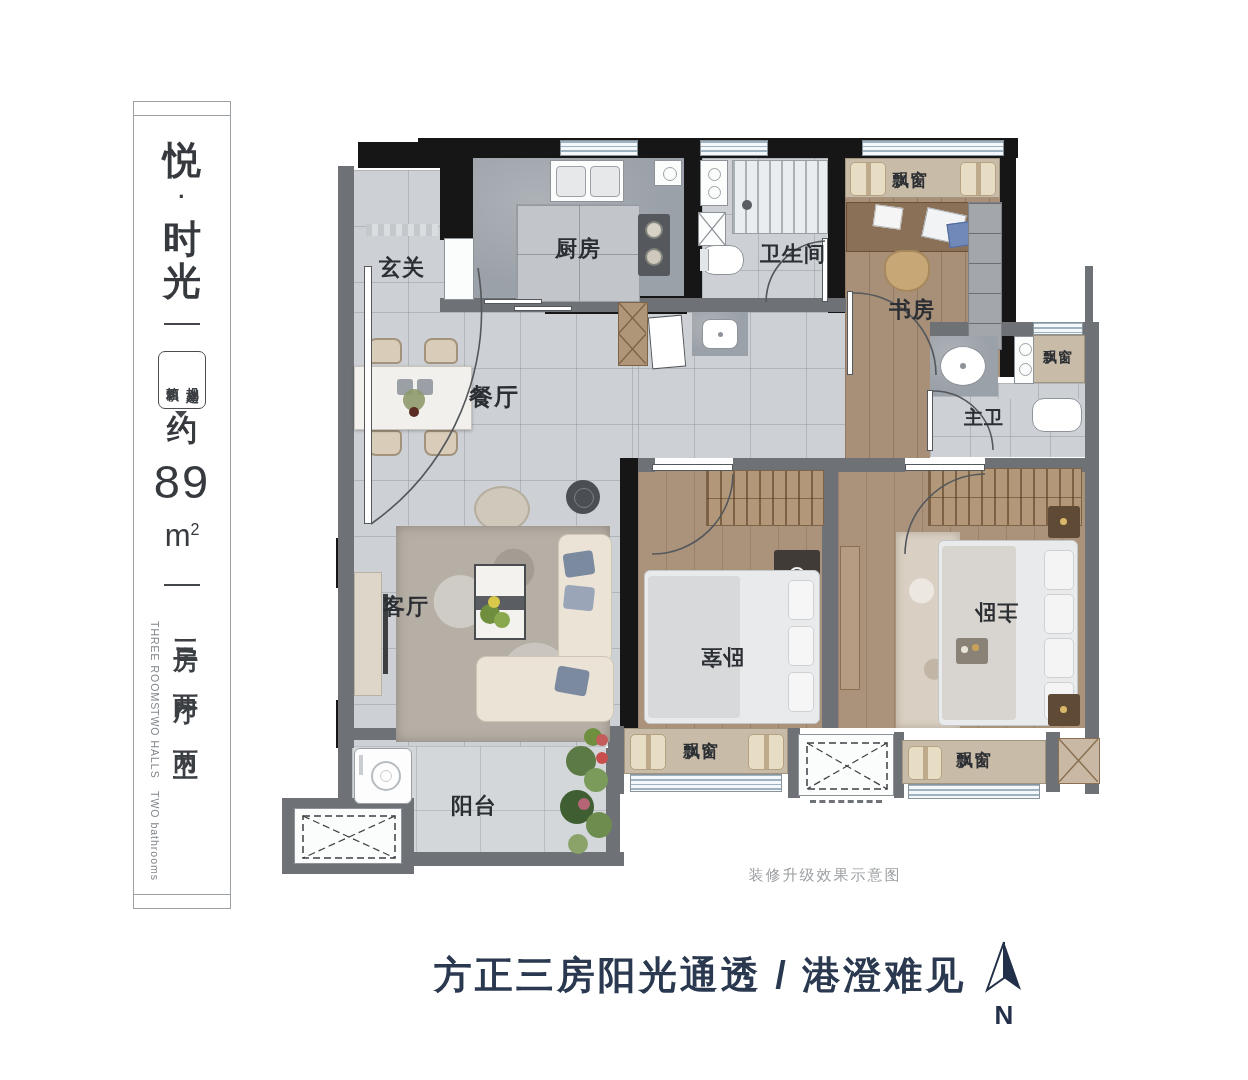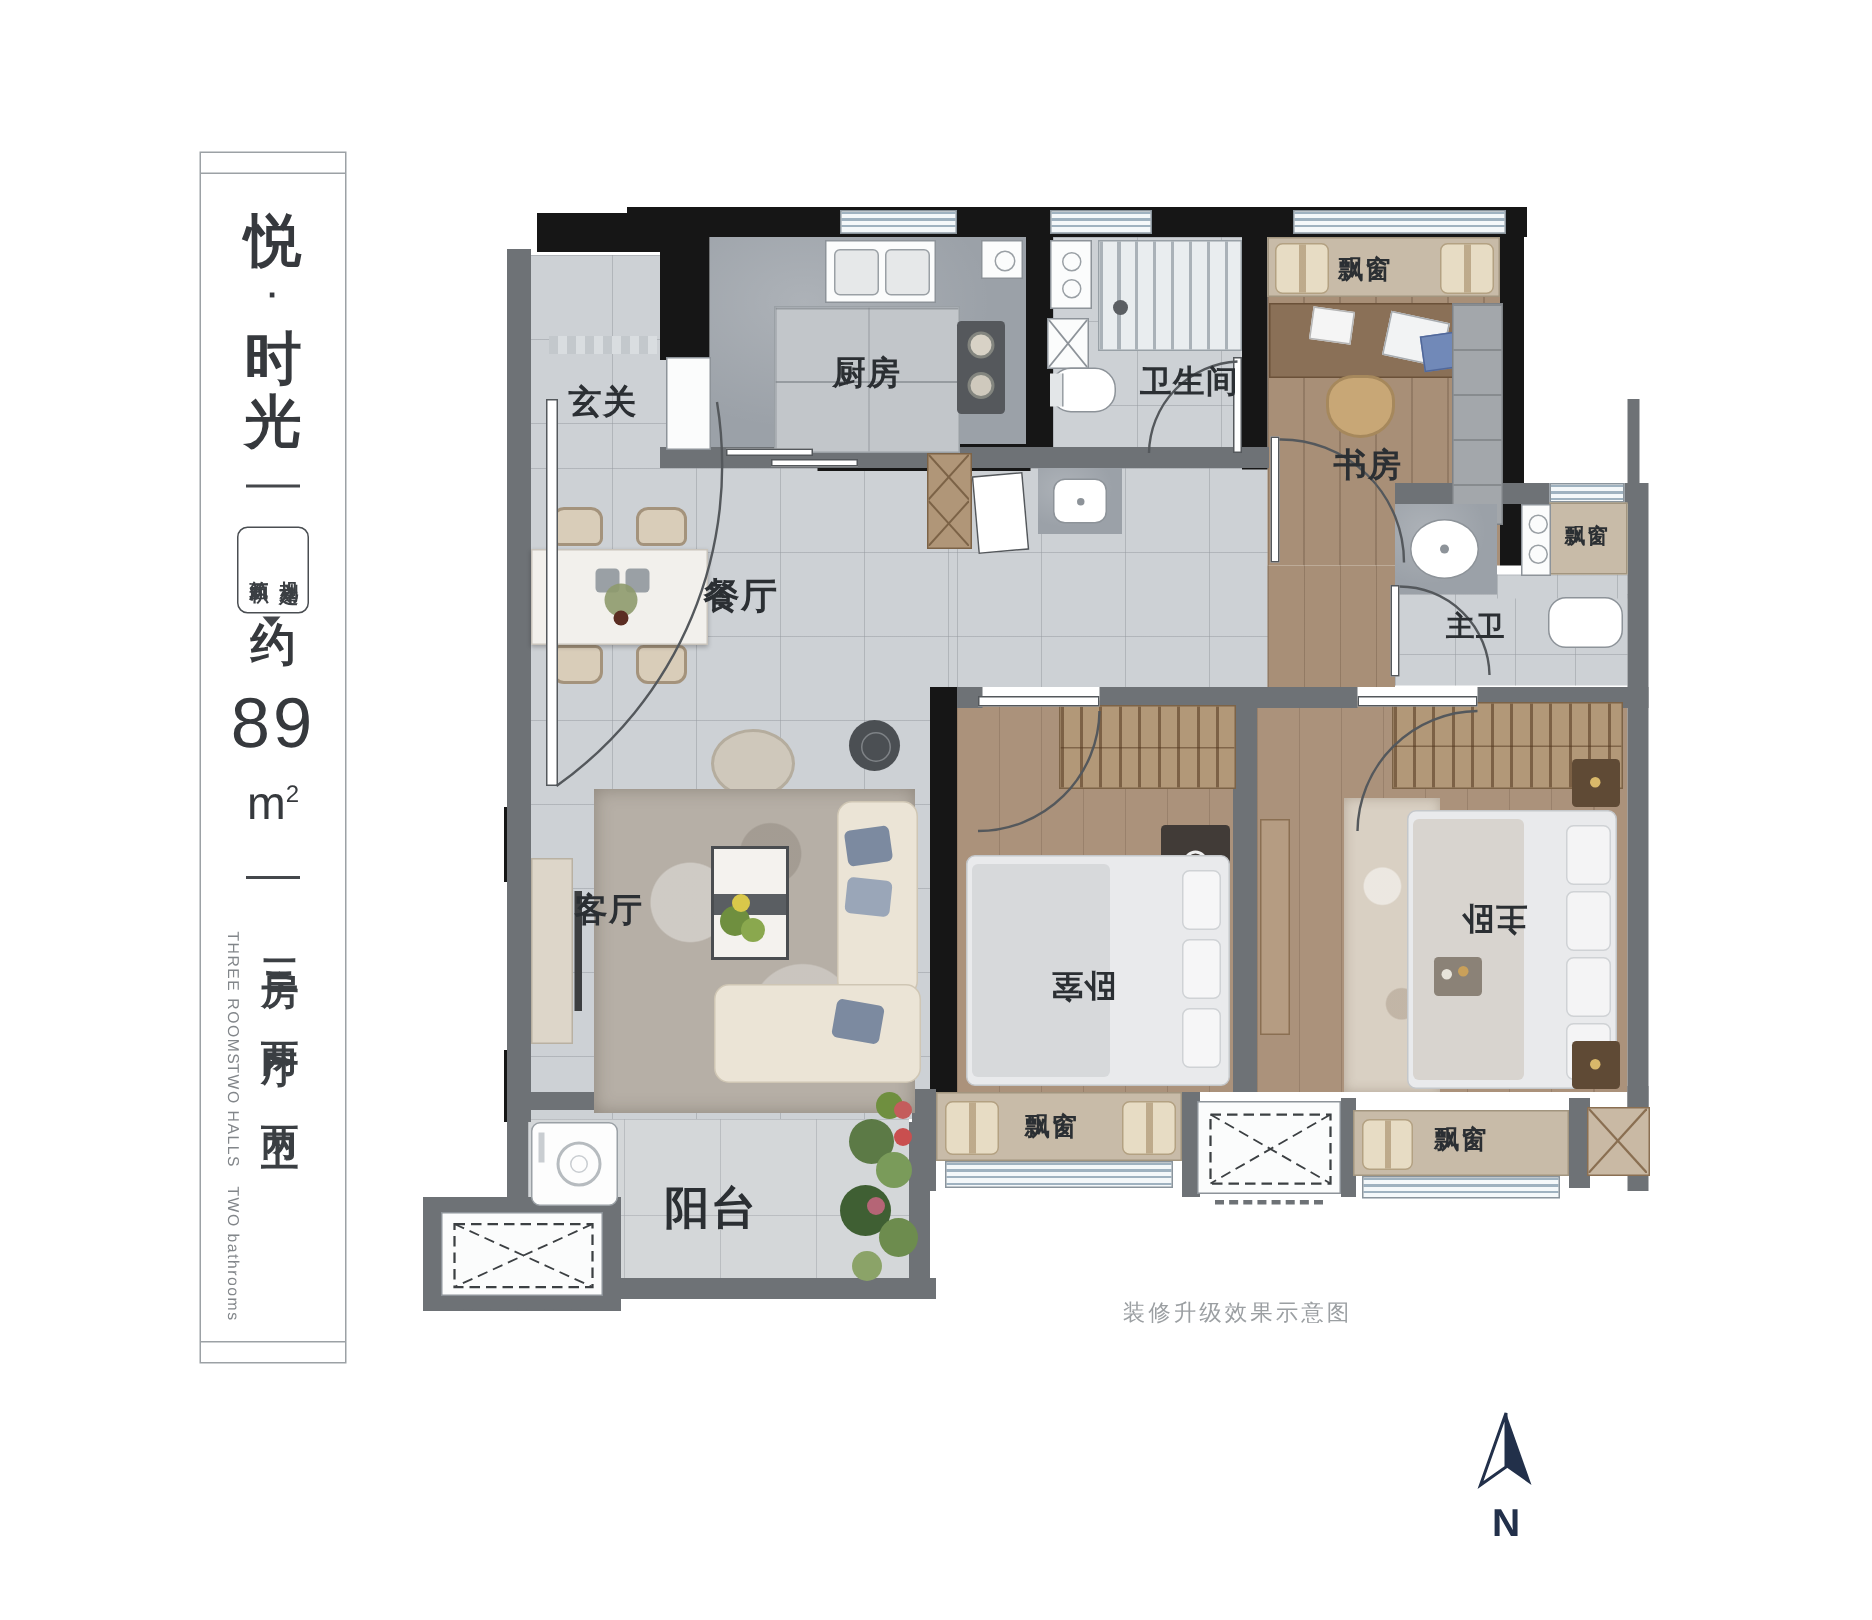--- a/index.html
+++ b/index.html
@@ -311,22 +311,23 @@
   <span class="lbl" style="left:910px;top:180px;font-size:17px">飘窗</span>
   <span class="lbl" style="left:912px;top:310px;font-size:22px">书房</span>
   <span class="lbl" style="left:1058px;top:358px;font-size:14px">飘窗</span>
   <span class="lbl" style="left:984px;top:418px;font-size:19px">主卫</span>
   <span class="lbl" style="left:494px;top:397px;font-size:24px">餐厅</span>
   <span class="lbl" style="left:406px;top:607px;font-size:22px">客厅</span>
   <span class="lbl r180" style="left:722px;top:657px;font-size:21px">卧室</span>
   <span class="lbl r180" style="left:996px;top:612px;font-size:21px">主卧</span>
   <span class="lbl" style="left:701px;top:751px;font-size:17px">飘窗</span>
   <span class="lbl" style="left:974px;top:760px;font-size:17px">飘窗</span>
-  <span class="lbl" style="left:474px;top:806px;font-size:30px">阳台</span>
+  <span class="lbl" style="left:474px;top:806px;font-size:22px">阳台</span>
 
   <div class="caption">装修升级效果示意图</div>
+  <div class="headline">方正三房阳光通透 / 港澄难见</div>
   <svg class="abs" style="left:973px;top:936px" width="62" height="62" viewBox="0 0 62 62">
     <polygon points="31,6 14,54 31,42" fill="#ffffff" stroke="#22304a" stroke-width="2"></polygon>
     <polygon points="31,6 48,54 31,42" fill="#22304a"></polygon>
   </svg>
   <span class="nlabel">N</span>
 
 </div>
 
 </body></html>

